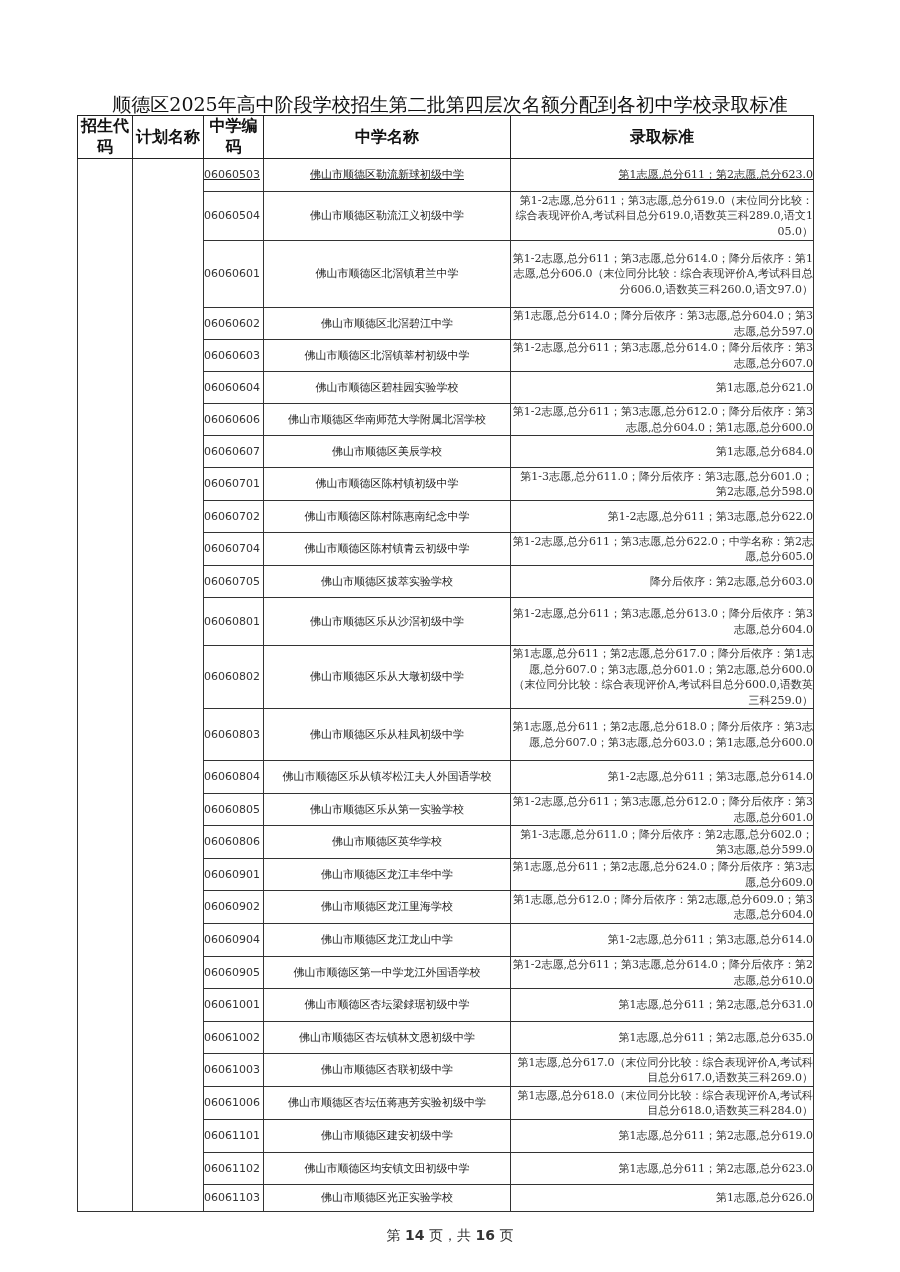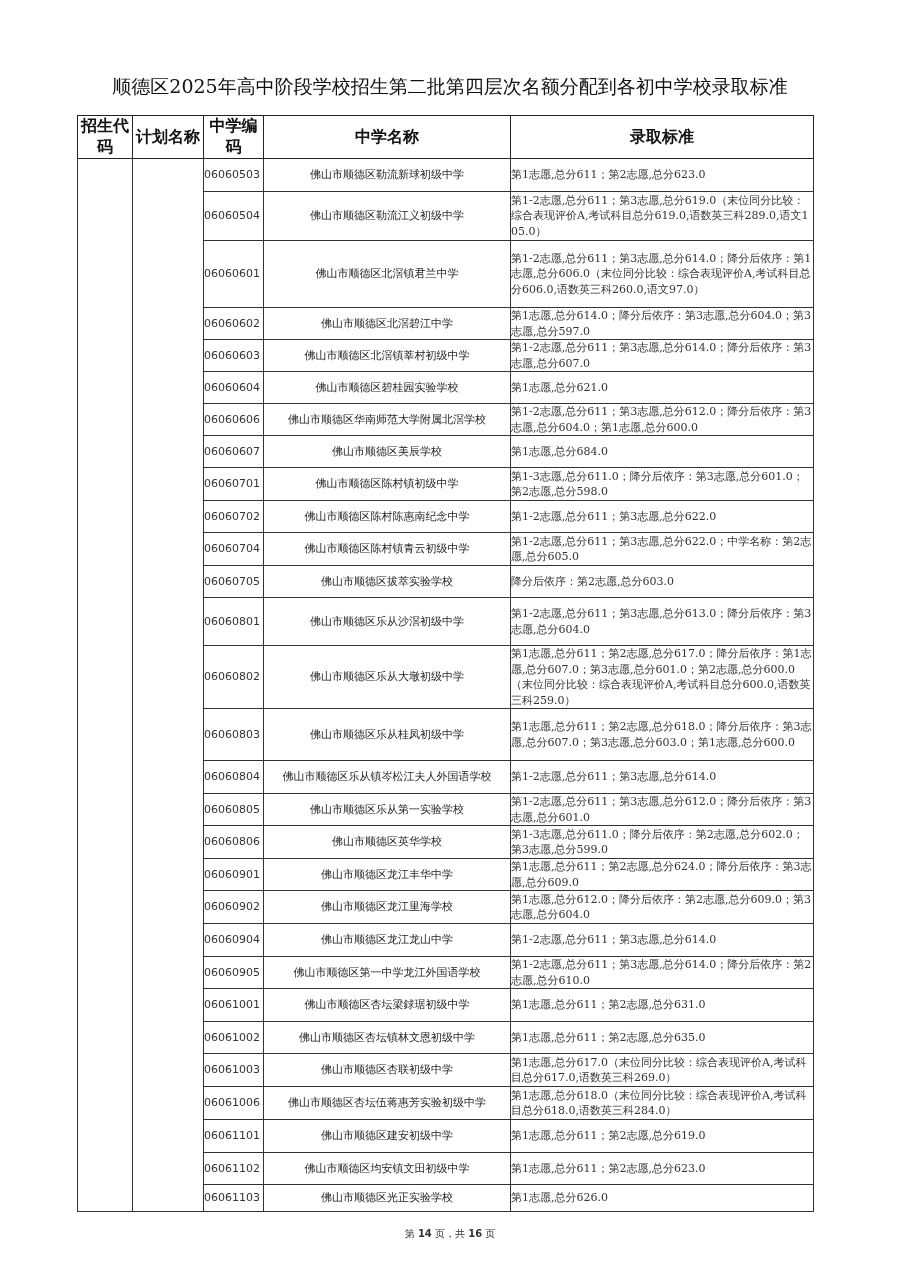--- a/index.html
+++ b/index.html
@@ -1,31 +1,31 @@
 <!DOCTYPE html>
 <html><head>
 <meta charset="utf-8">
 <style>
   html, body { margin: 0; padding: 0; background: #ffffff; }
   body { width: 900px; height: 1272px; position: relative; overflow: hidden;
          font-family: "DejaVu Serif", "Liberation Serif", serif; color: #222; }
-  .title { position: absolute; left: 0; top: 74px; width: 900px; text-align: center;
+  .title { position: absolute; left: 0; top: 92px; width: 900px; text-align: center;
            font-size: 19px; letter-spacing: 0px; color: #111; font-family: "DejaVu Serif", serif; }
   table.grid { position: absolute; left: 77px; top: 115px; border-collapse: collapse;
                table-layout: fixed; width: 736px; }
   table.grid th, table.grid td { border: 1px solid #333; padding: 0; }
   table.grid th { height: 19px; font-family: "DejaVu Sans", sans-serif; font-weight: bold;
                   font-size: 16px; text-align: center; color: #111; border-width: 1.5px; border-color: #222; }
   table.grid td { font-size: 11px; line-height: 15.5px; vertical-align: middle; }
   td.code { text-align: left; padding-left: 4px; font-family: "DejaVu Sans", sans-serif; font-size: 10.5px; color: #333; }
   td.name { text-align: center; font-size: 11.5px; color: #222; }
-  td.crit { text-align: left; padding: 1px 3px 1px 2px; font-size: 11.2px; color: #333; word-break: break-all; }
+  td.crit { text-align: right; padding: 1px 3px 1px 2px; font-size: 11.2px; color: #333; word-break: break-all; }
   td.merged { vertical-align: top; }
   .footer { position: absolute; top: 1227px; left: 0; width: 900px; text-align: center;
-            font-family: "DejaVu Sans", sans-serif; font-size: 10px; color: #333; }
+            font-family: "DejaVu Sans", sans-serif; font-size: 14px; color: #333; }
   .footer b { font-weight: bold; }
 </style>
 </head>
 <body>
 
 <div class="title">顺德区2025年高中阶段学校招生第二批第四层次名额分配到各初中学校录取标准</div>
 
 <table class="grid">
   <colgroup>
     <col style="width:55px">
@@ -37,21 +37,21 @@
   <thead>
     <tr>
       <th>招生代码</th>
       <th>计划名称</th>
       <th>中学编码</th>
       <th>中学名称</th>
       <th>录取标准</th>
     </tr>
   </thead>
   <tbody id="tbody">
-      <tr style="height: 33px;">
+      <tr style="height: 33px; text-decoration: underline;">
         <td class="merged" rowspan="29"></td>
         <td class="merged" rowspan="29"></td>
         <td class="code">06060503</td>
         <td class="name">佛山市顺德区勒流新球初级中学</td>
         <td class="crit">第1志愿,总分611；第2志愿,总分623.0</td>
       </tr>
       <tr style="height: 49px;">
         <td class="code">06060504</td>
         <td class="name">佛山市顺德区勒流江义初级中学</td>
         <td class="crit">第1-2志愿,总分611；第3志愿,总分619.0（末位同分比较：综合表现评价A,考试科目总分619.0,语数英三科289.0,语文105.0）</td>

